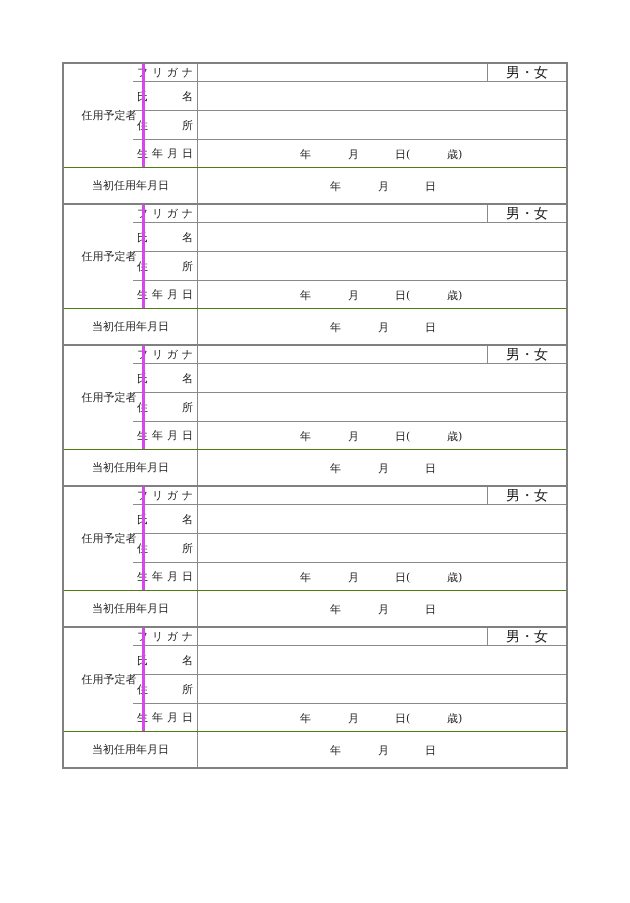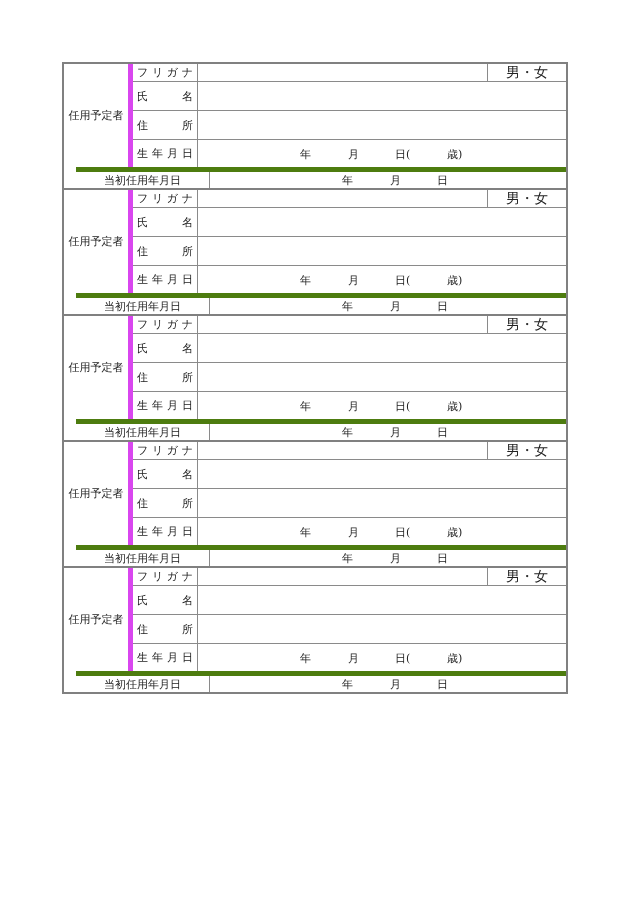--- a/index.html
+++ b/index.html
@@ -33,29 +33,29 @@
     .row {
       display: flex;
       border-top: 1px solid #8a8a8a;
       box-sizing: border-box;
     }
     .row.first {
       border-top: none;
     }
     .person-label {
       position: absolute;
-      left: 0;
+      left: 12px;
       top: 0;
       width: 69px;
       height: 103px;
       display: flex;
       align-items: center;
       justify-content: center;
       font-size: 11px;
-      border-right: 5px solid #d946ef;
+      border-right: 3px solid #d946ef;
       box-sizing: border-box;
       letter-spacing: 0px;
     }
     .inner {
       margin-left: 69px;
     }
     .label {
       width: 65px;
       flex: 0 0 65px;
       border-right: 1px solid #8a8a8a;
@@ -83,24 +83,23 @@
       display: flex;
       align-items: center;
       justify-content: center;
     }
     .r-furi { height: 17px; }
     .r-name { height: 29px; }
     .r-addr { height: 29px; }
     .r-birth { height: 28px; }
     .initial-row {
       display: flex;
-      height: 21px;
-      border-top: 5px solid #4d7c0f;
-      box-sizing: border-box;
-      margin-left: 12px;
+      height: 36px;
+      border-top: 1px solid #4d7c0f;
+      box-sizing: border-box;
     }
     .initial-label {
       width: 134px;
       flex: 0 0 134px;
       border-right: 1px solid #8a8a8a;
       box-sizing: border-box;
       font-size: 11px;
       display: flex;
       align-items: center;
       justify-content: center;

